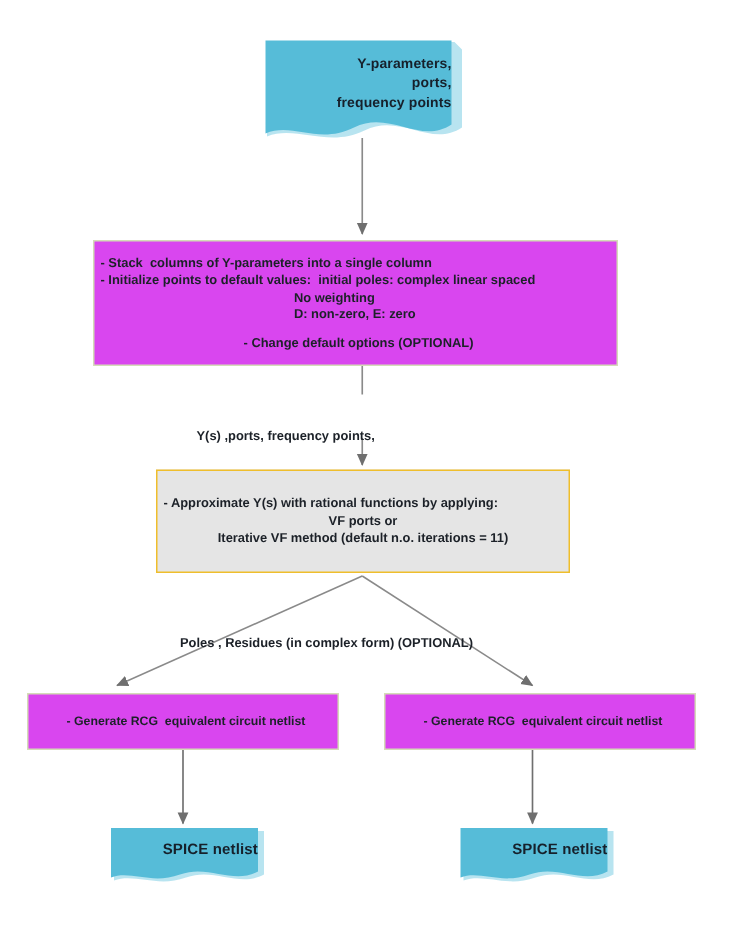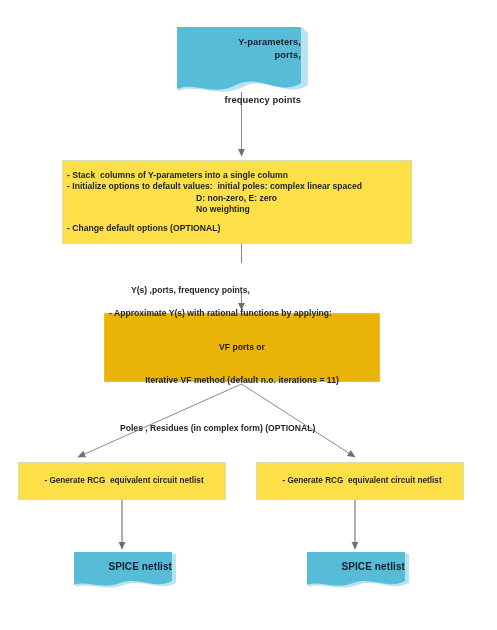--- a/index.html
+++ b/index.html
@@ -43,27 +43,26 @@
   }
   
   .rect-node {
     position: absolute;
     box-sizing: border-box;
     display: flex;
     flex-direction: column;
     justify-content: center;
   }
   .green-box {
-    background: #fde047;
+    background: #d946ef;
     border: 1px solid #d4dcb7;
   }
   .orange-box {
-    background: #eab308;
+    background: #e5e5e5;
     border: 1px solid #efbe2c;
-    gap: 22px;
   }
   .box-line {
     white-space: pre;
     color: #1c2128;
     line-height: 1.32;
   }
   
   .edge-label {
     position: absolute;
     text-align: left;
@@ -102,29 +101,29 @@
     <line x1="355" y1="500" x2="355" y2="549" stroke="#6f6f6f" stroke-width="1.1" marker-end="url(#ah)"></line>
   </svg>
 
   <div class="doc-node" style="left:175px; top:25px; width:135px; height:75px;">
     <svg width="135" height="75" viewBox="0 0 135 75" xmlns="http://www.w3.org/2000/svg">
       <path d="M3,3 L128,3 L133,8 L133,60 C112,74 92,50 68,62 C44,74 22,58 3,66 Z" fill="#7ecde3" opacity="0.55"></path>
       <path d="M2,2 L126,2 L126,58 C105,72 85,48 61,60 C37,72 20,56 2,64 Z" fill="#56bcd8"></path>
     </svg>
     <div class="doc-text t10" style="top:11px; width:126px;">Y-parameters,</div>
     <div class="doc-text t10" style="top:24px; width:126px;">ports,</div>
-    <div class="doc-text t10" style="top:37px; width:126px;margin-top:32px;">frequency points</div>
+    <div class="doc-text t10" style="top:37px; width:126px;">frequency points</div>
   </div>
 
   <div class="rect-node green-box" style="left:62px; top:160px; width:350px; height:84px; padding:7px 0 7px 4px;">
     <div class="box-line t9">- Stack  columns of Y-parameters into a single column</div>
-    <div class="box-line t9">- Initialize options to default values:  initial poles: complex linear spaced</div>
+    <div class="box-line t9">- Initialize points to default values:  initial poles: complex linear spaced</div>
+    <div class="box-line t9">                                                      No weighting</div>
     <div class="box-line t9">                                                      D: non-zero, E: zero</div>
-    <div class="box-line t9">                                                      No weighting</div>
-    <div class="box-line t9" style="margin-top:7px;">- Change default options (OPTIONAL)</div>
+    <div class="box-line t9" style="margin-top:7px;text-align:center;">- Change default options (OPTIONAL)</div>
   </div>
 
   <div class="edge-label t9" style="left:131px; top:262px; width:221px;">
     <div>Y(s) ,ports, frequency points,</div>
     <div>initial poles, weight</div>
   </div>
 
   <div class="rect-node orange-box" style="left:104px; top:313px; width:276px; height:69px; align-items:center; padding:0 4px;">
     <div class="box-line t9" style="align-self:flex-start;">- Approximate Y(s) with rational functions by applying:</div>
     <div class="box-line t9" style="align-self:center;">VF ports or</div>

